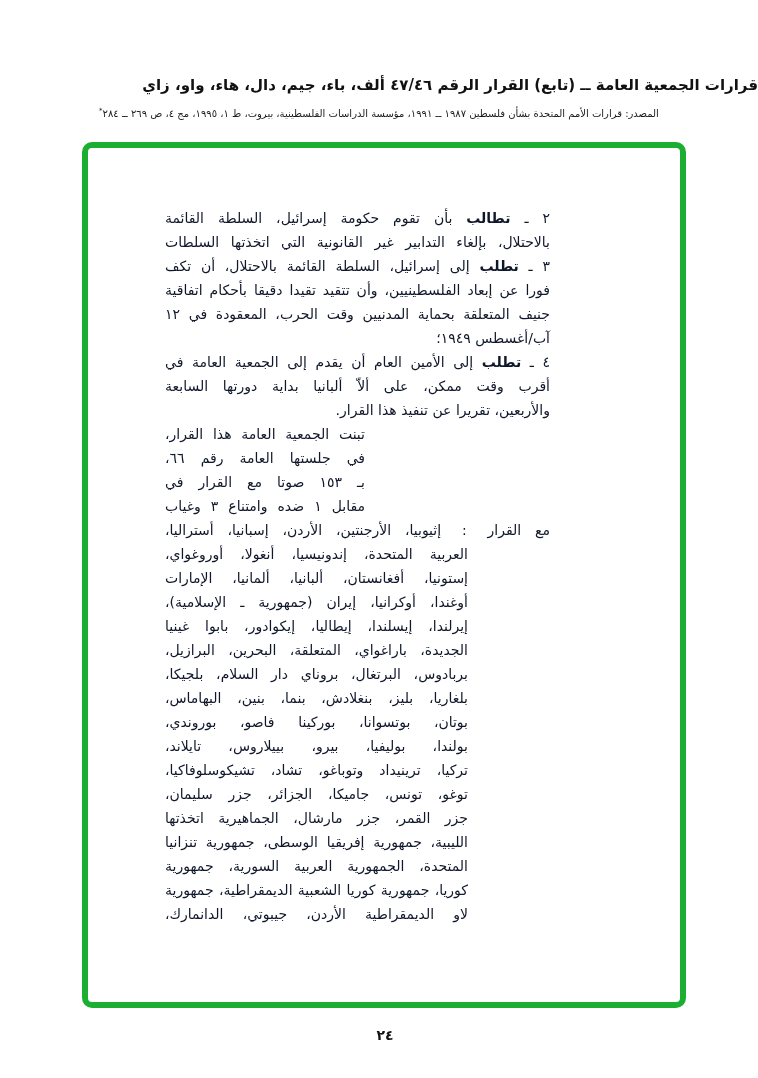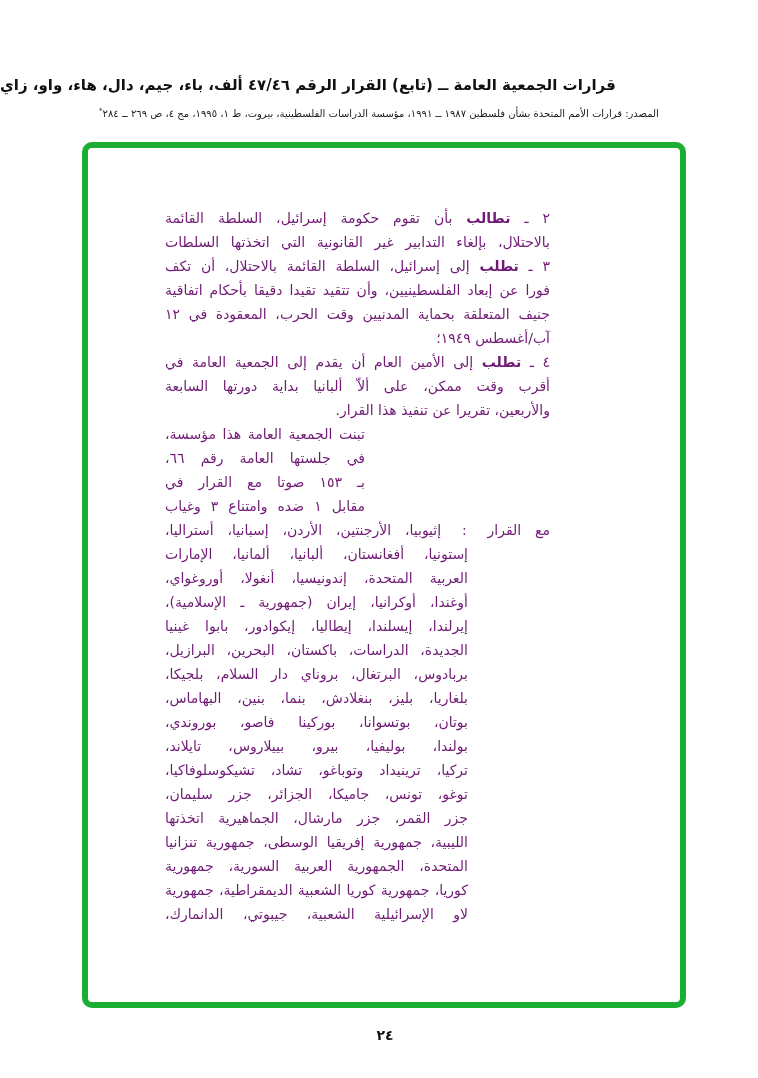--- a/index.html
+++ b/index.html
@@ -1,36 +1,36 @@
 <!DOCTYPE html>
 <html lang="ar"><head>
 <meta charset="utf-8">
 <style>
   html,body{margin:0;padding:0;}
   body{
     width:758px;height:1078px;position:relative;background:#ffffff;
     font-family:"DejaVu Sans",sans-serif;color:#111;overflow:hidden;
   }
   .header-title{
-    position:absolute;top:76px;left:0;right:0;text-align:left;
+    position:absolute;top:76px;left:0;right:0;text-align:right;
     direction:rtl;font-size:15px;font-weight:bold;letter-spacing:0;
   }
   .header-source{
     position:absolute;top:107px;left:0;right:0;text-align:center;
     direction:rtl;font-size:10px;font-weight:normal;color:#1b1b1b;
   }
   .header-source sup{font-size:7px;vertical-align:super;}
   .green-box{
     position:absolute;left:82px;top:142px;width:604px;height:866px;
     box-sizing:border-box;border:6px solid #1cae32;border-radius:10px;
     background:transparent;
   }
   .text-col{
     position:absolute;top:206px;right:208px;width:385px;
-    direction:rtl;font-size:14px;line-height:24px;color:#701a75;
+    direction:rtl;font-size:14px;line-height:24px;color:#0f172a;
   }
   .ln{text-align:justify;text-align-last:justify;}
   .ln.last{text-align-last:right;}
   .b{font-weight:bold;}
   .num{font-weight:normal;}
   .adoption{width:200px;margin-right:185px;}
   .cont{margin-right:82px;}
   .vote-colon{margin:0 7px;}
   .page-num{
     position:absolute;top:1027px;left:12px;right:0;text-align:center;
@@ -68,43 +68,43 @@
 
   <div class="ln">
     <span class="num">٤ ـ</span>
     <span class="b">تطلب</span>
     <span>إلى الأمين العام أن يقدم إلى الجمعية العامة في</span>
   </div>
   <div class="ln">أقرب وقت ممكن، على ألاّ ألبانيا بداية دورتها السابعة</div>
   <div class="ln last">والأربعين، تقريرا عن تنفيذ هذا القرار.</div>
 
   <div class="adoption">
-    <div class="ln">تبنت الجمعية العامة هذا مؤسسة،</div>
+    <div class="ln">تبنت الجمعية العامة هذا القرار،</div>
     <div class="ln">في جلستها العامة رقم ٦٦،</div>
     <div class="ln">بـ ١٥٣ صوتا مع القرار في</div>
     <div class="ln">مقابل ١ ضده وامتناع ٣ وغياب</div>
   </div>
 
   <div class="ln">
     <span>مع القرار</span>
     <span class="vote-colon">:</span>
     <span>إثيوبيا، الأرجنتين، الأردن، إسبانيا، أستراليا،</span>
   </div>
+  <div class="ln cont">العربية المتحدة، إندونيسيا، أنغولا، أوروغواي،</div>
   <div class="ln cont">إستونيا، أفغانستان، ألبانيا، ألمانيا، الإمارات</div>
-  <div class="ln cont">العربية المتحدة، إندونيسيا، أنغولا، أوروغواي،</div>
   <div class="ln cont">أوغندا، أوكرانيا، إيران (جمهورية ـ الإسلامية)،</div>
   <div class="ln cont">إيرلندا، إيسلندا، إيطاليا، إيكوادور، بابوا غينيا</div>
-  <div class="ln cont">الجديدة، الدراسات، باكستان، البحرين، البرازيل،</div>
+  <div class="ln cont">الجديدة، باراغواي، المتعلقة، البحرين، البرازيل،</div>
   <div class="ln cont">بربادوس، البرتغال، بروناي دار السلام، بلجيكا،</div>
   <div class="ln cont">بلغاريا، بليز، بنغلادش، بنما، بنين، البهاماس،</div>
   <div class="ln cont">بوتان، بوتسوانا، بوركينا فاصو، بوروندي،</div>
   <div class="ln cont">بولندا، بوليفيا، بيرو، بييلاروس، تايلاند،</div>
   <div class="ln cont">تركيا، ترينيداد وتوباغو، تشاد، تشيكوسلوفاكيا،</div>
   <div class="ln cont">توغو، تونس، جاميكا، الجزائر، جزر سليمان،</div>
   <div class="ln cont">جزر القمر، جزر مارشال، الجماهيرية اتخذتها</div>
   <div class="ln cont">الليبية، جمهورية إفريقيا الوسطى، جمهورية تنزانيا</div>
   <div class="ln cont">المتحدة، الجمهورية العربية السورية، جمهورية</div>
   <div class="ln cont">كوريا، جمهورية كوريا الشعبية الديمقراطية، جمهورية</div>
-  <div class="ln cont">لاو الإسرائيلية الشعبية، جيبوتي، الدانمارك،</div>
+  <div class="ln cont">لاو الديمقراطية الأردن، جيبوتي، الدانمارك،</div>
 
 </div>
 
 <div class="page-num">٢٤</div>
 
 </body></html>

